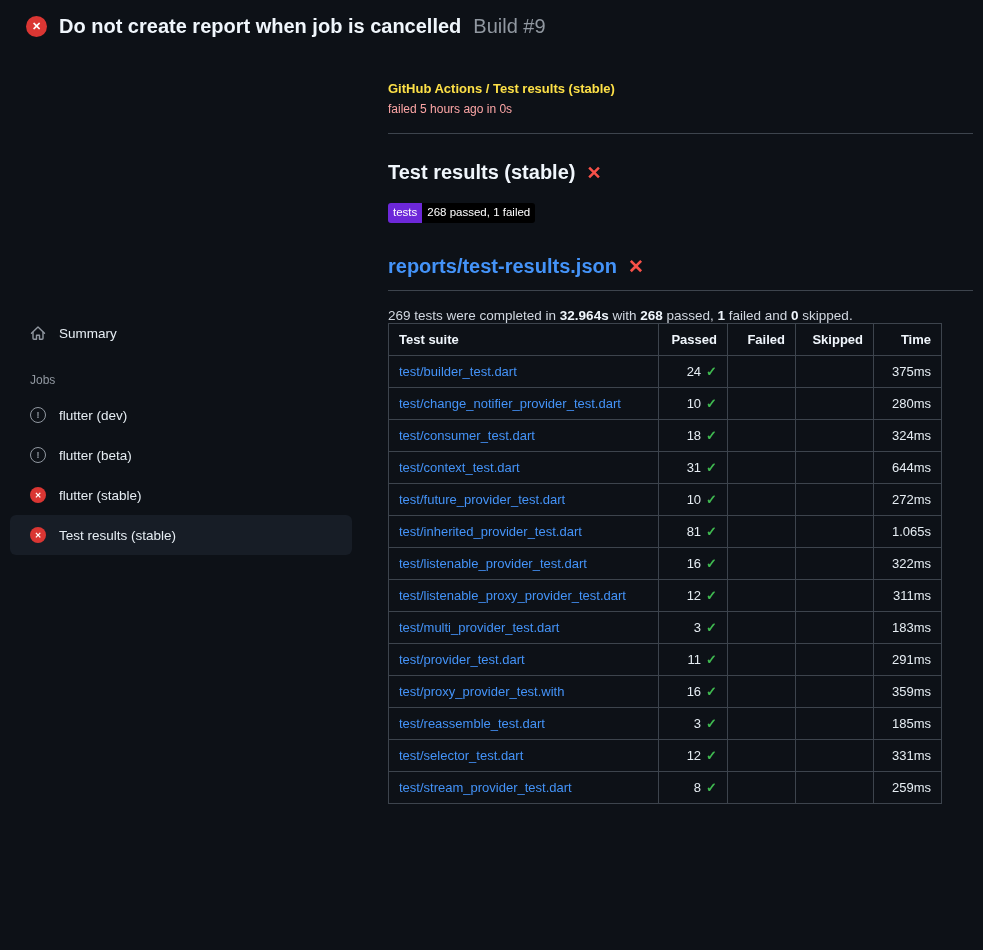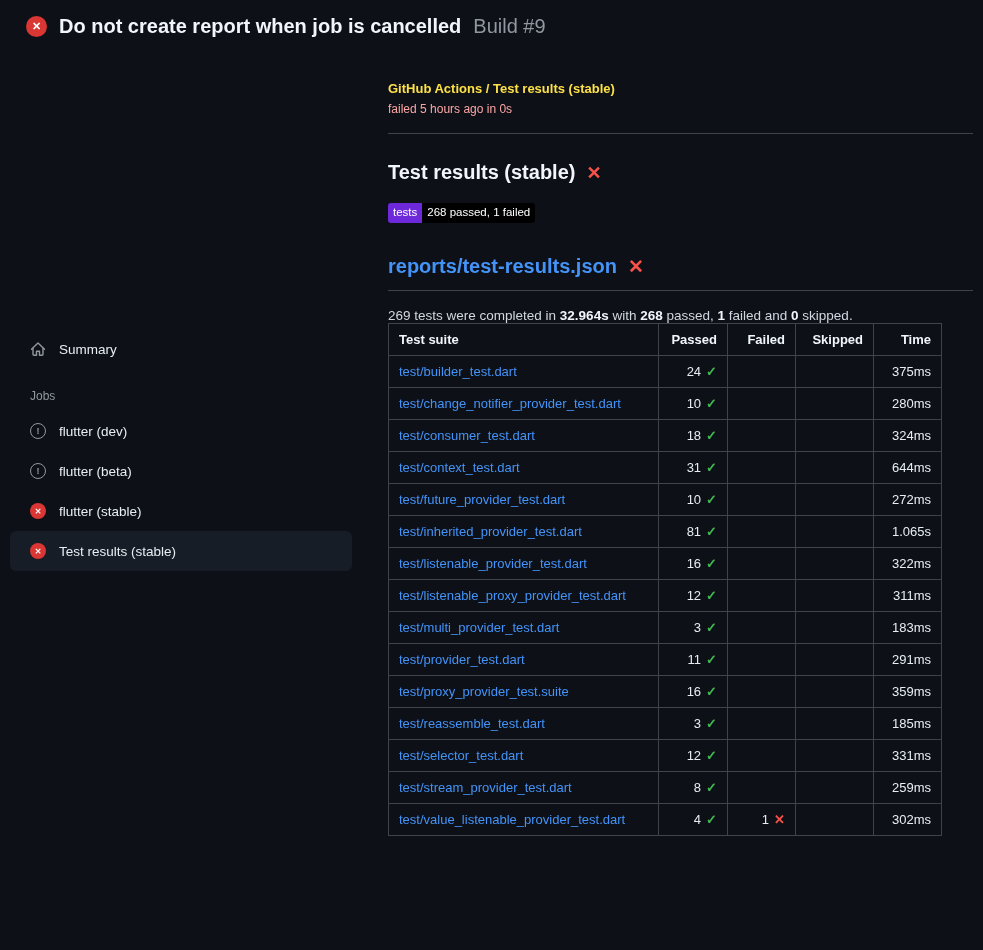--- a/index.html
+++ b/index.html
@@ -232,21 +232,21 @@
 
   <tr>
     <td class="suite"><a href="#">test/provider_test.dart</a></td>
     <td class="num passed"><span class="val">11</span><span class="check-icon">✓</span></td>
     <td class="num failed"></td>
     <td class="num skipped"></td>
     <td class="num time">291ms</td>
   </tr>
 
   <tr>
-    <td class="suite"><a href="#">test/proxy_provider_test.suite</a></td>
+    <td class="suite"><a href="#">test/proxy_provider_test.with</a></td>
     <td class="num passed"><span class="val">16</span><span class="check-icon">✓</span></td>
     <td class="num failed"></td>
     <td class="num skipped"></td>
     <td class="num time">359ms</td>
   </tr>
 
   <tr>
     <td class="suite"><a href="#">test/reassemble_test.dart</a></td>
     <td class="num passed"><span class="val">3</span><span class="check-icon">✓</span></td>
     <td class="num failed"></td>
@@ -264,23 +264,16 @@
 
 
   <tr>
     <td class="suite"><a href="#">test/stream_provider_test.dart</a></td>
     <td class="num passed"><span class="val">8</span><span class="check-icon">✓</span></td>
     <td class="num failed"></td>
     <td class="num skipped"></td>
     <td class="num time">259ms</td>
   </tr>
 
-  <tr>
-    <td class="suite"><a href="#">test/value_listenable_provider_test.dart</a></td>
-    <td class="num passed"><span class="val">4</span><span class="check-icon">✓</span></td>
-    <td class="num failed"><span class="val">1</span><span class="cross-icon">✕</span></td>
-    <td class="num skipped"></td>
-    <td class="num time">302ms</td>
-  </tr>
 </tbody>
     </table>
   </main>
 </div>
 
 </body></html>

